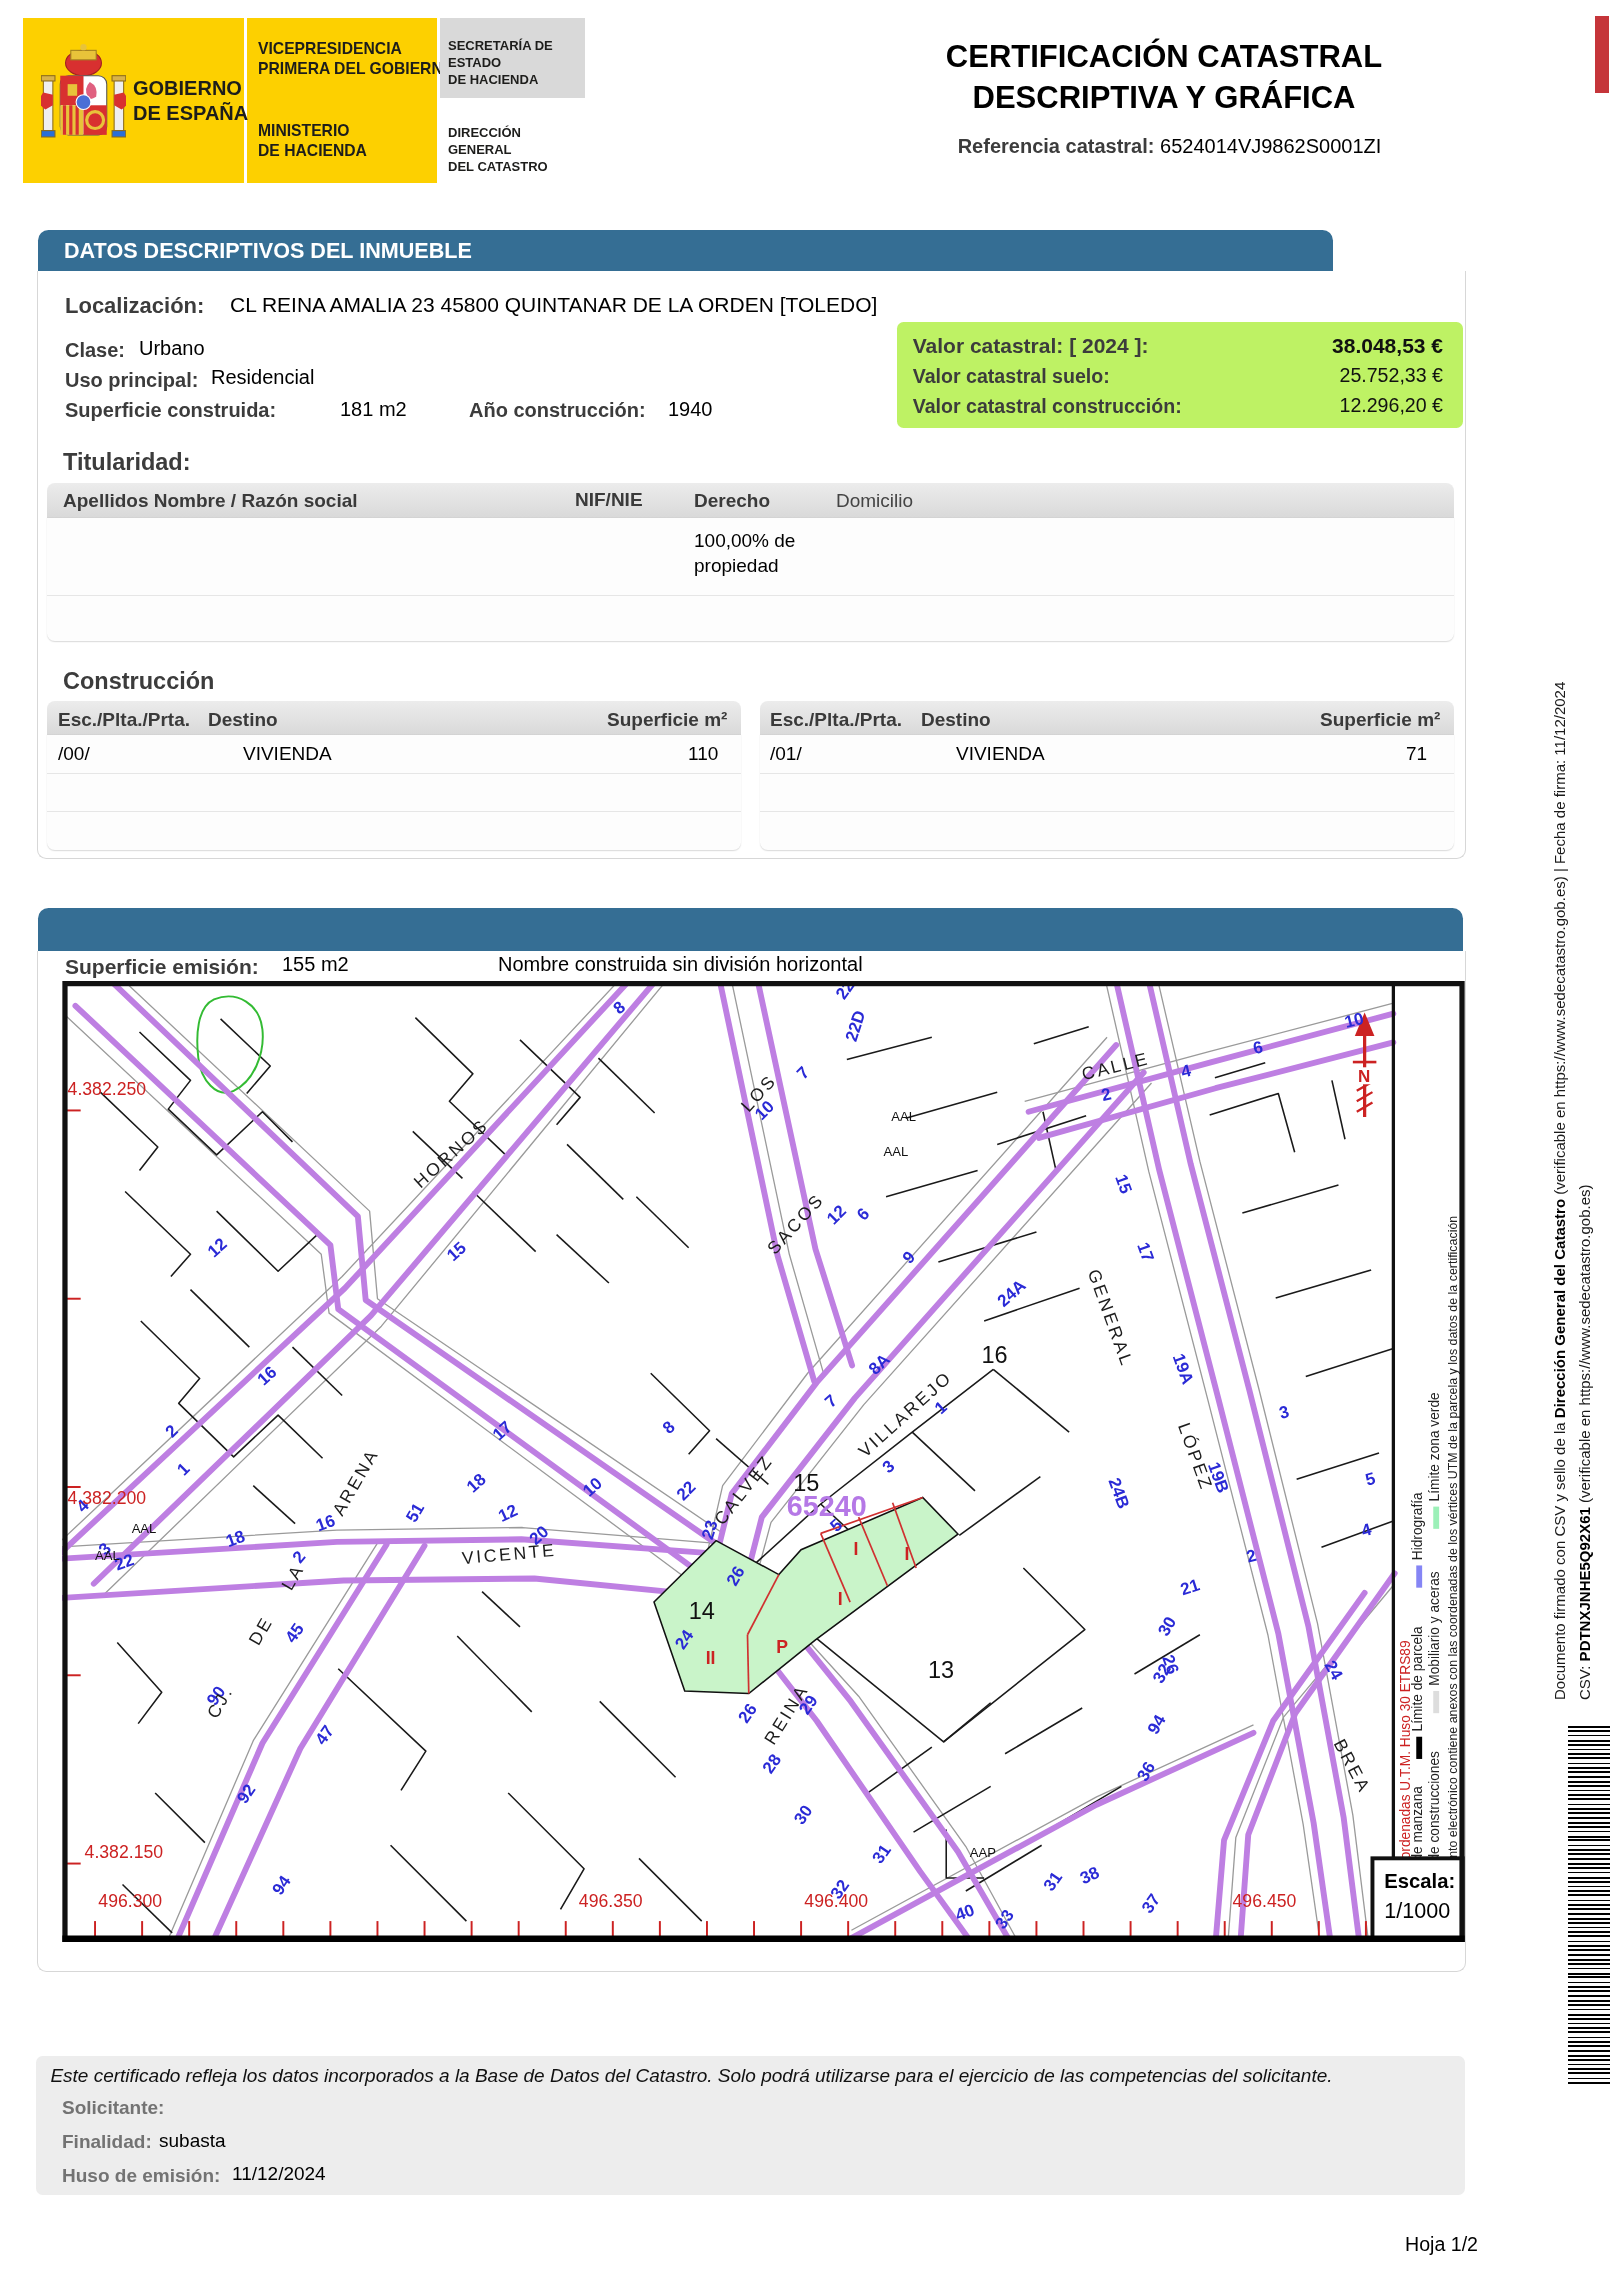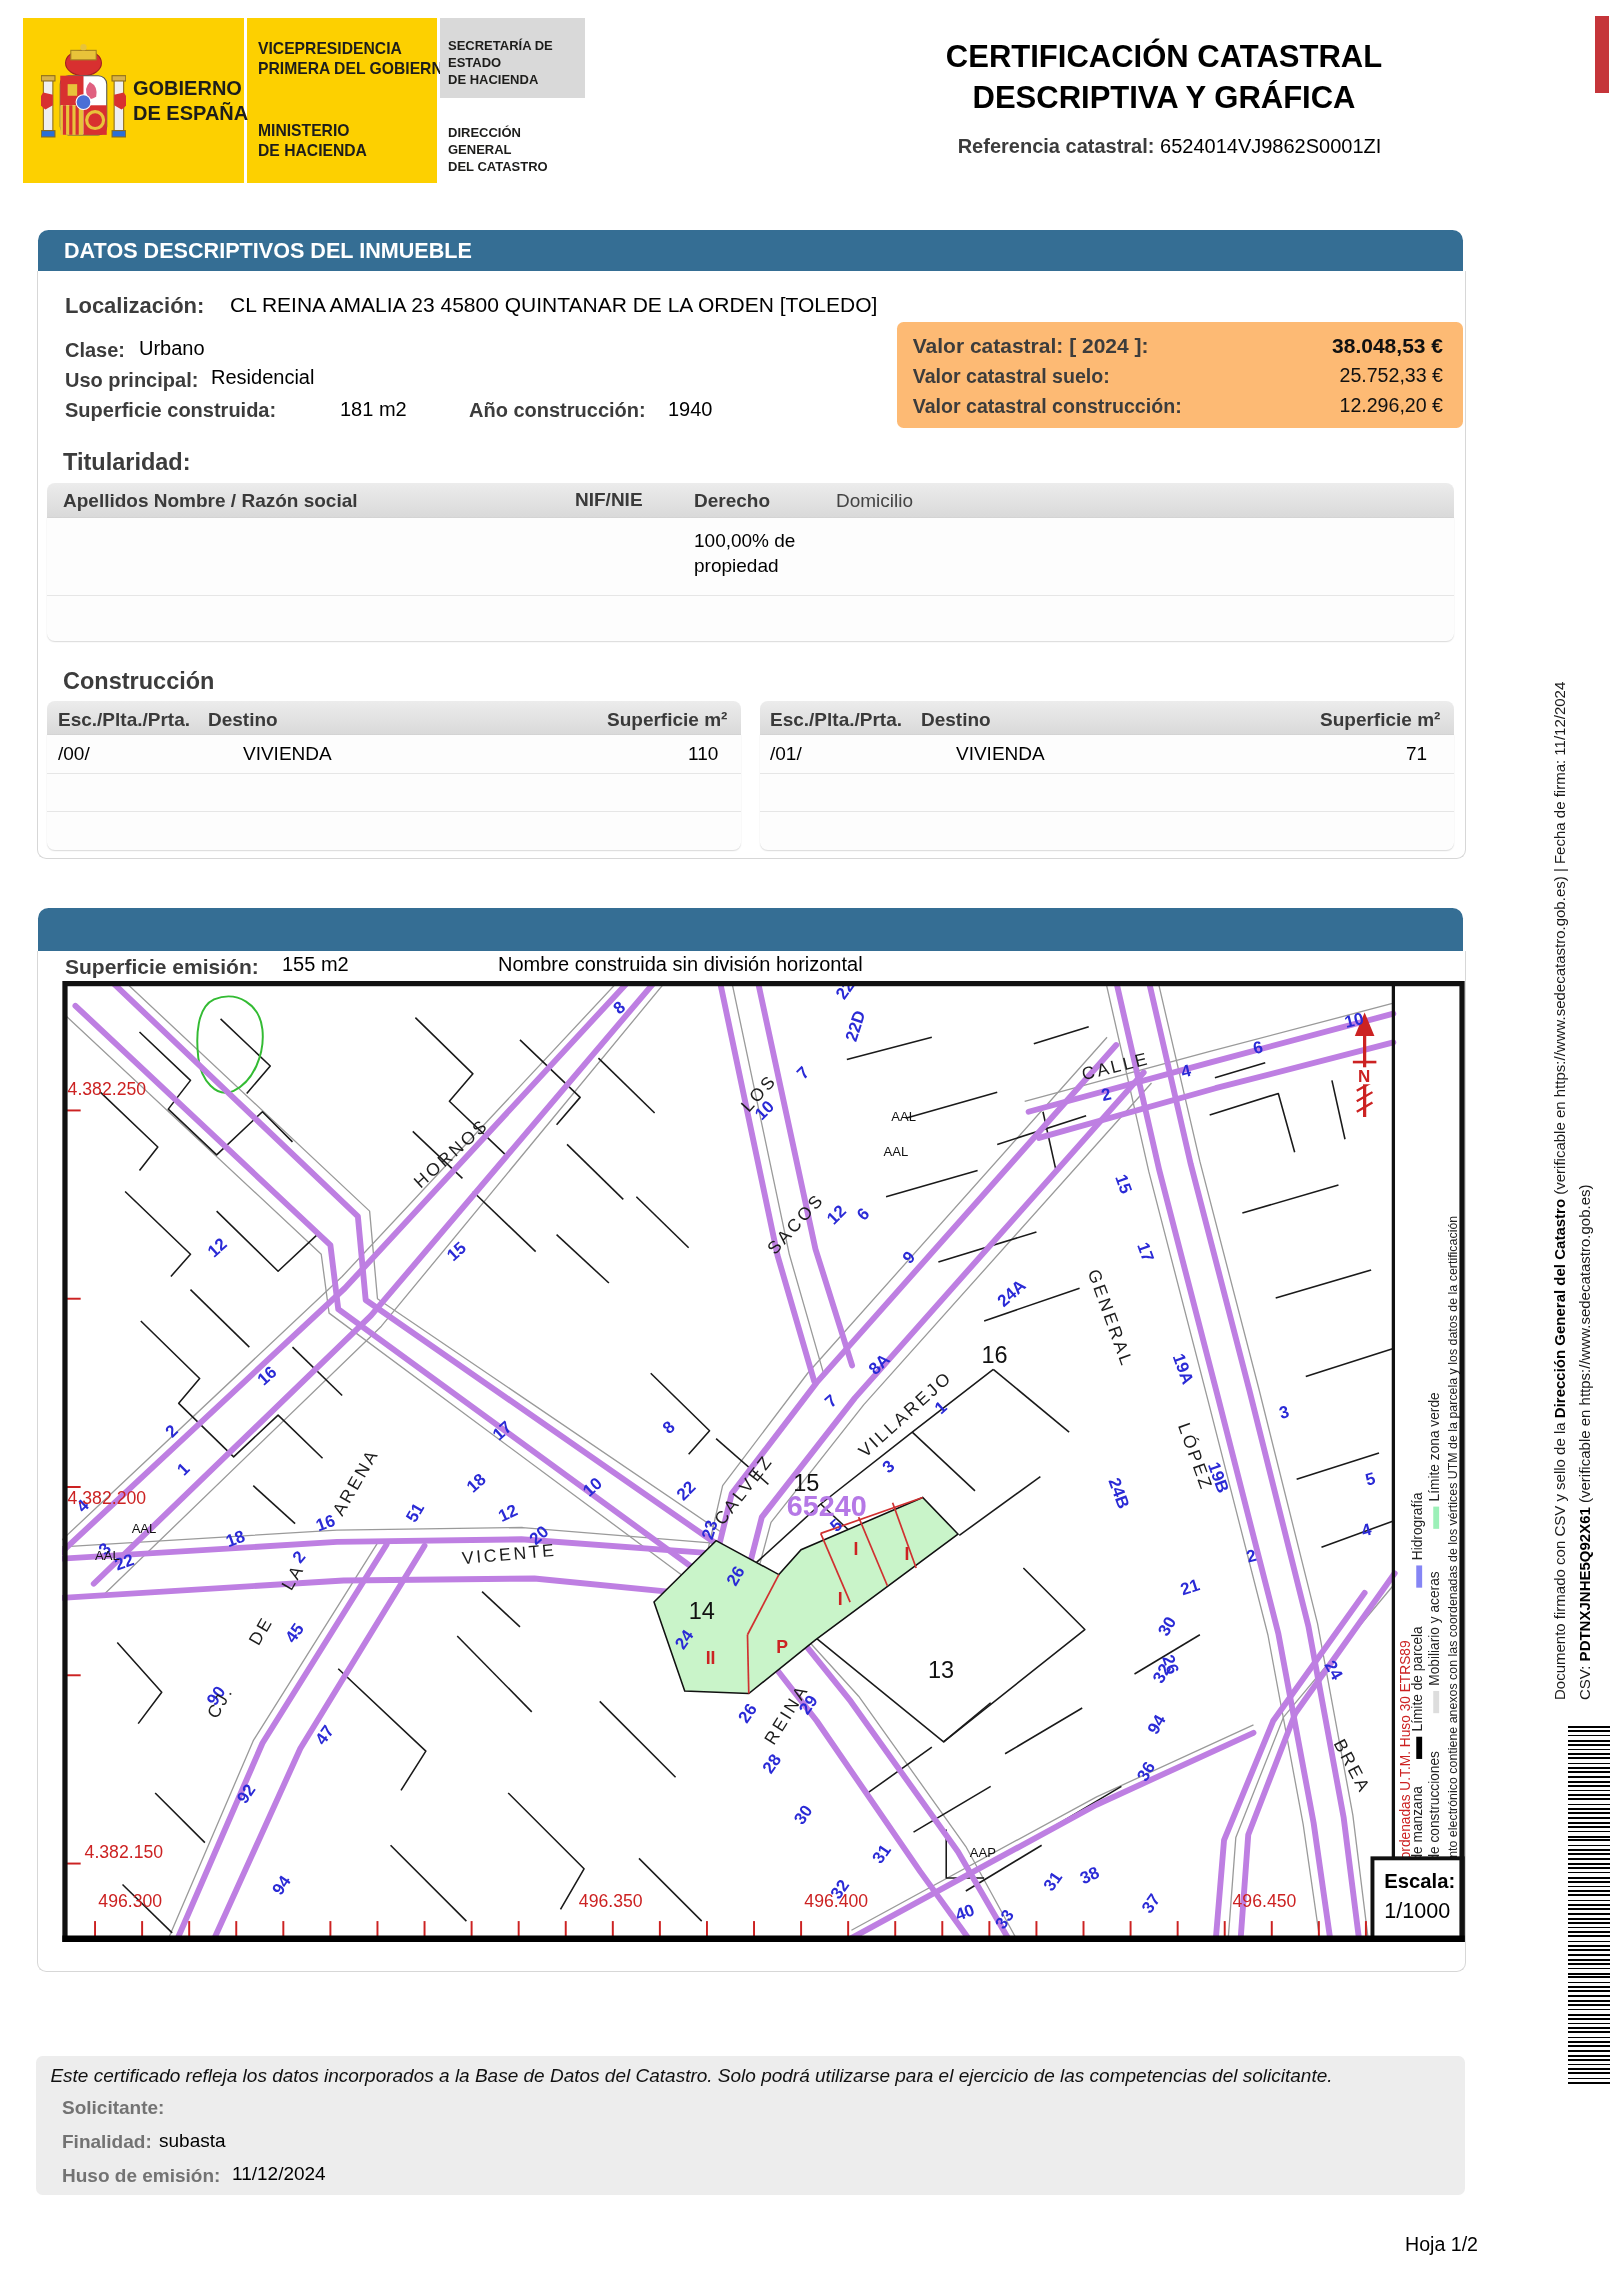--- a/index.html
+++ b/index.html
@@ -18,29 +18,29 @@
   #gray-box{position:absolute;left:417px;top:0;width:145px;height:80px;background:#d9d9d9;}
   #white-box{position:absolute;left:417px;top:81px;width:145px;height:84px;background:#fff;}
   .sec-text{position:absolute;left:425px;font-size:13px;font-weight:bold;color:#1d1d1b;line-height:17px;}
   #title-block{left:765px;top:36px;width:798px;text-align:center;}
   #title1,#title2{font-size:31px;font-weight:bold;color:#000;line-height:41px;}
   #ref-line{margin-top:17px;font-size:20px;text-align:center;}
   #ref-line .lbl{font-size:20px;}
   #red-bar{left:1595px;top:15.7px;width:14.4px;height:77px;background:#c5353a;}
   
   .bluebar{background:#356e94;border-radius:10.5px 10.5px 3.3px 3.3px;border-bottom:3.3px solid #27566f;}
-  #bar1{left:38px;top:230px;width:1425px;height:41px;}
+  #bar1{left:38px;top:230px;width:1295px;height:41px;}
   #bar1 span{position:absolute;left:26px;top:7.8px;color:#fff;font-size:21.6px;font-weight:bold;}
   #card1{left:37px;top:271px;width:1427px;height:587px;background:#fff;border:1.3px solid #d7d7d7;border-top:none;border-radius:0 0 9.2px 9.2px;}
   #bar2{left:38px;top:908px;width:1425px;height:43px;}
   #card2{left:37px;top:951px;width:1427px;height:1020px;background:#fff;border:1.3px solid #d7d7d7;border-top:none;border-radius:0 0 9.2px 9.2px;}
   
   .f-label{position:absolute;font-weight:bold;color:#3c3c3c;font-size:20px;}
   .f-value{position:absolute;color:#000;font-size:20px;}
-  #valor-box{left:897px;top:322px;width:566px;height:106px;background:#fdba74;border-radius:6.5px;}
+  #valor-box{left:897px;top:322px;width:566px;height:106px;background:#bef264;border-radius:6.5px;}
   .v-label{position:absolute;font-weight:bold;color:#3c3c3c;font-size:19.6px;}
   .v-value{position:absolute;font-size:19.6px;text-align:right;width:196px;}
   
   .theadband{position:absolute;background:linear-gradient(#ececec,#d9d9d9);border-radius:7.8px 7.8px 0 0;}
   .tbody-box{position:absolute;background:#fdfdfd;border-radius:0 0 7.8px 7.8px;box-shadow:0 0.7px 1.3px rgba(0,0,0,.15);}
   .th{position:absolute;font-weight:bold;color:#3a3a3a;font-size:19px;}
   .td{position:absolute;color:#000;font-size:19px;}
   .rowsep{position:absolute;height:1.3px;background:#e6e6e6;}
   
   

